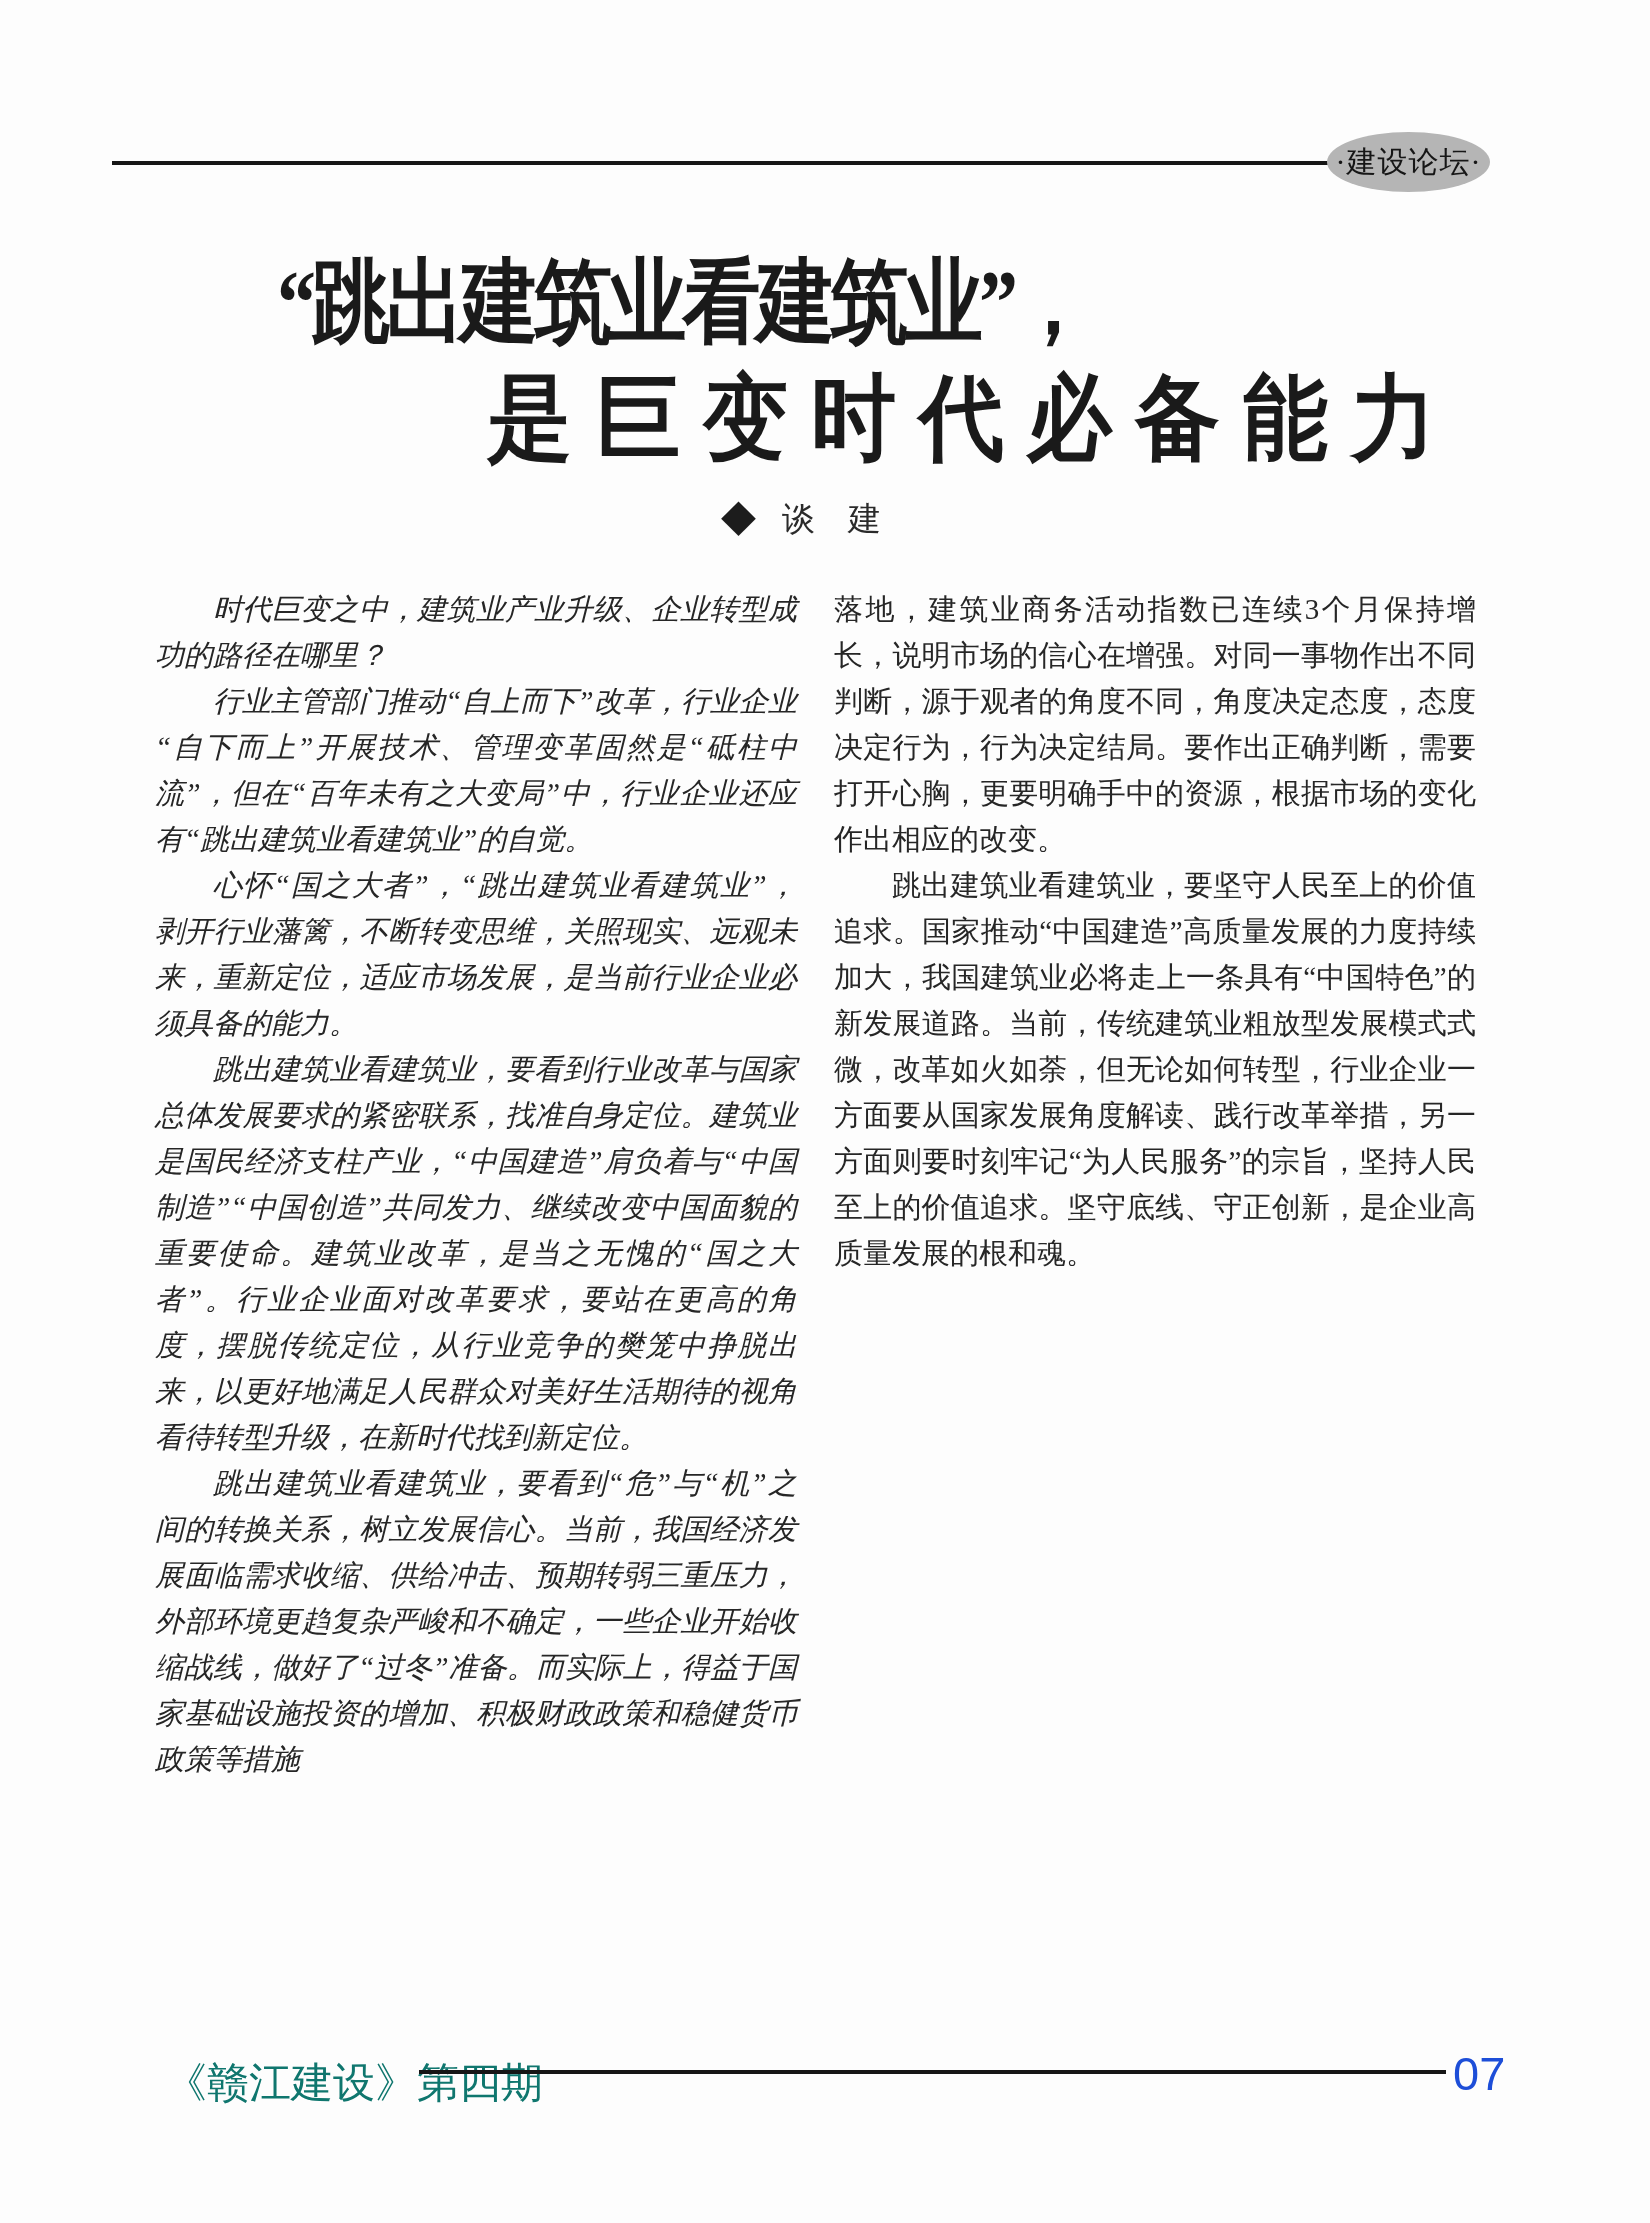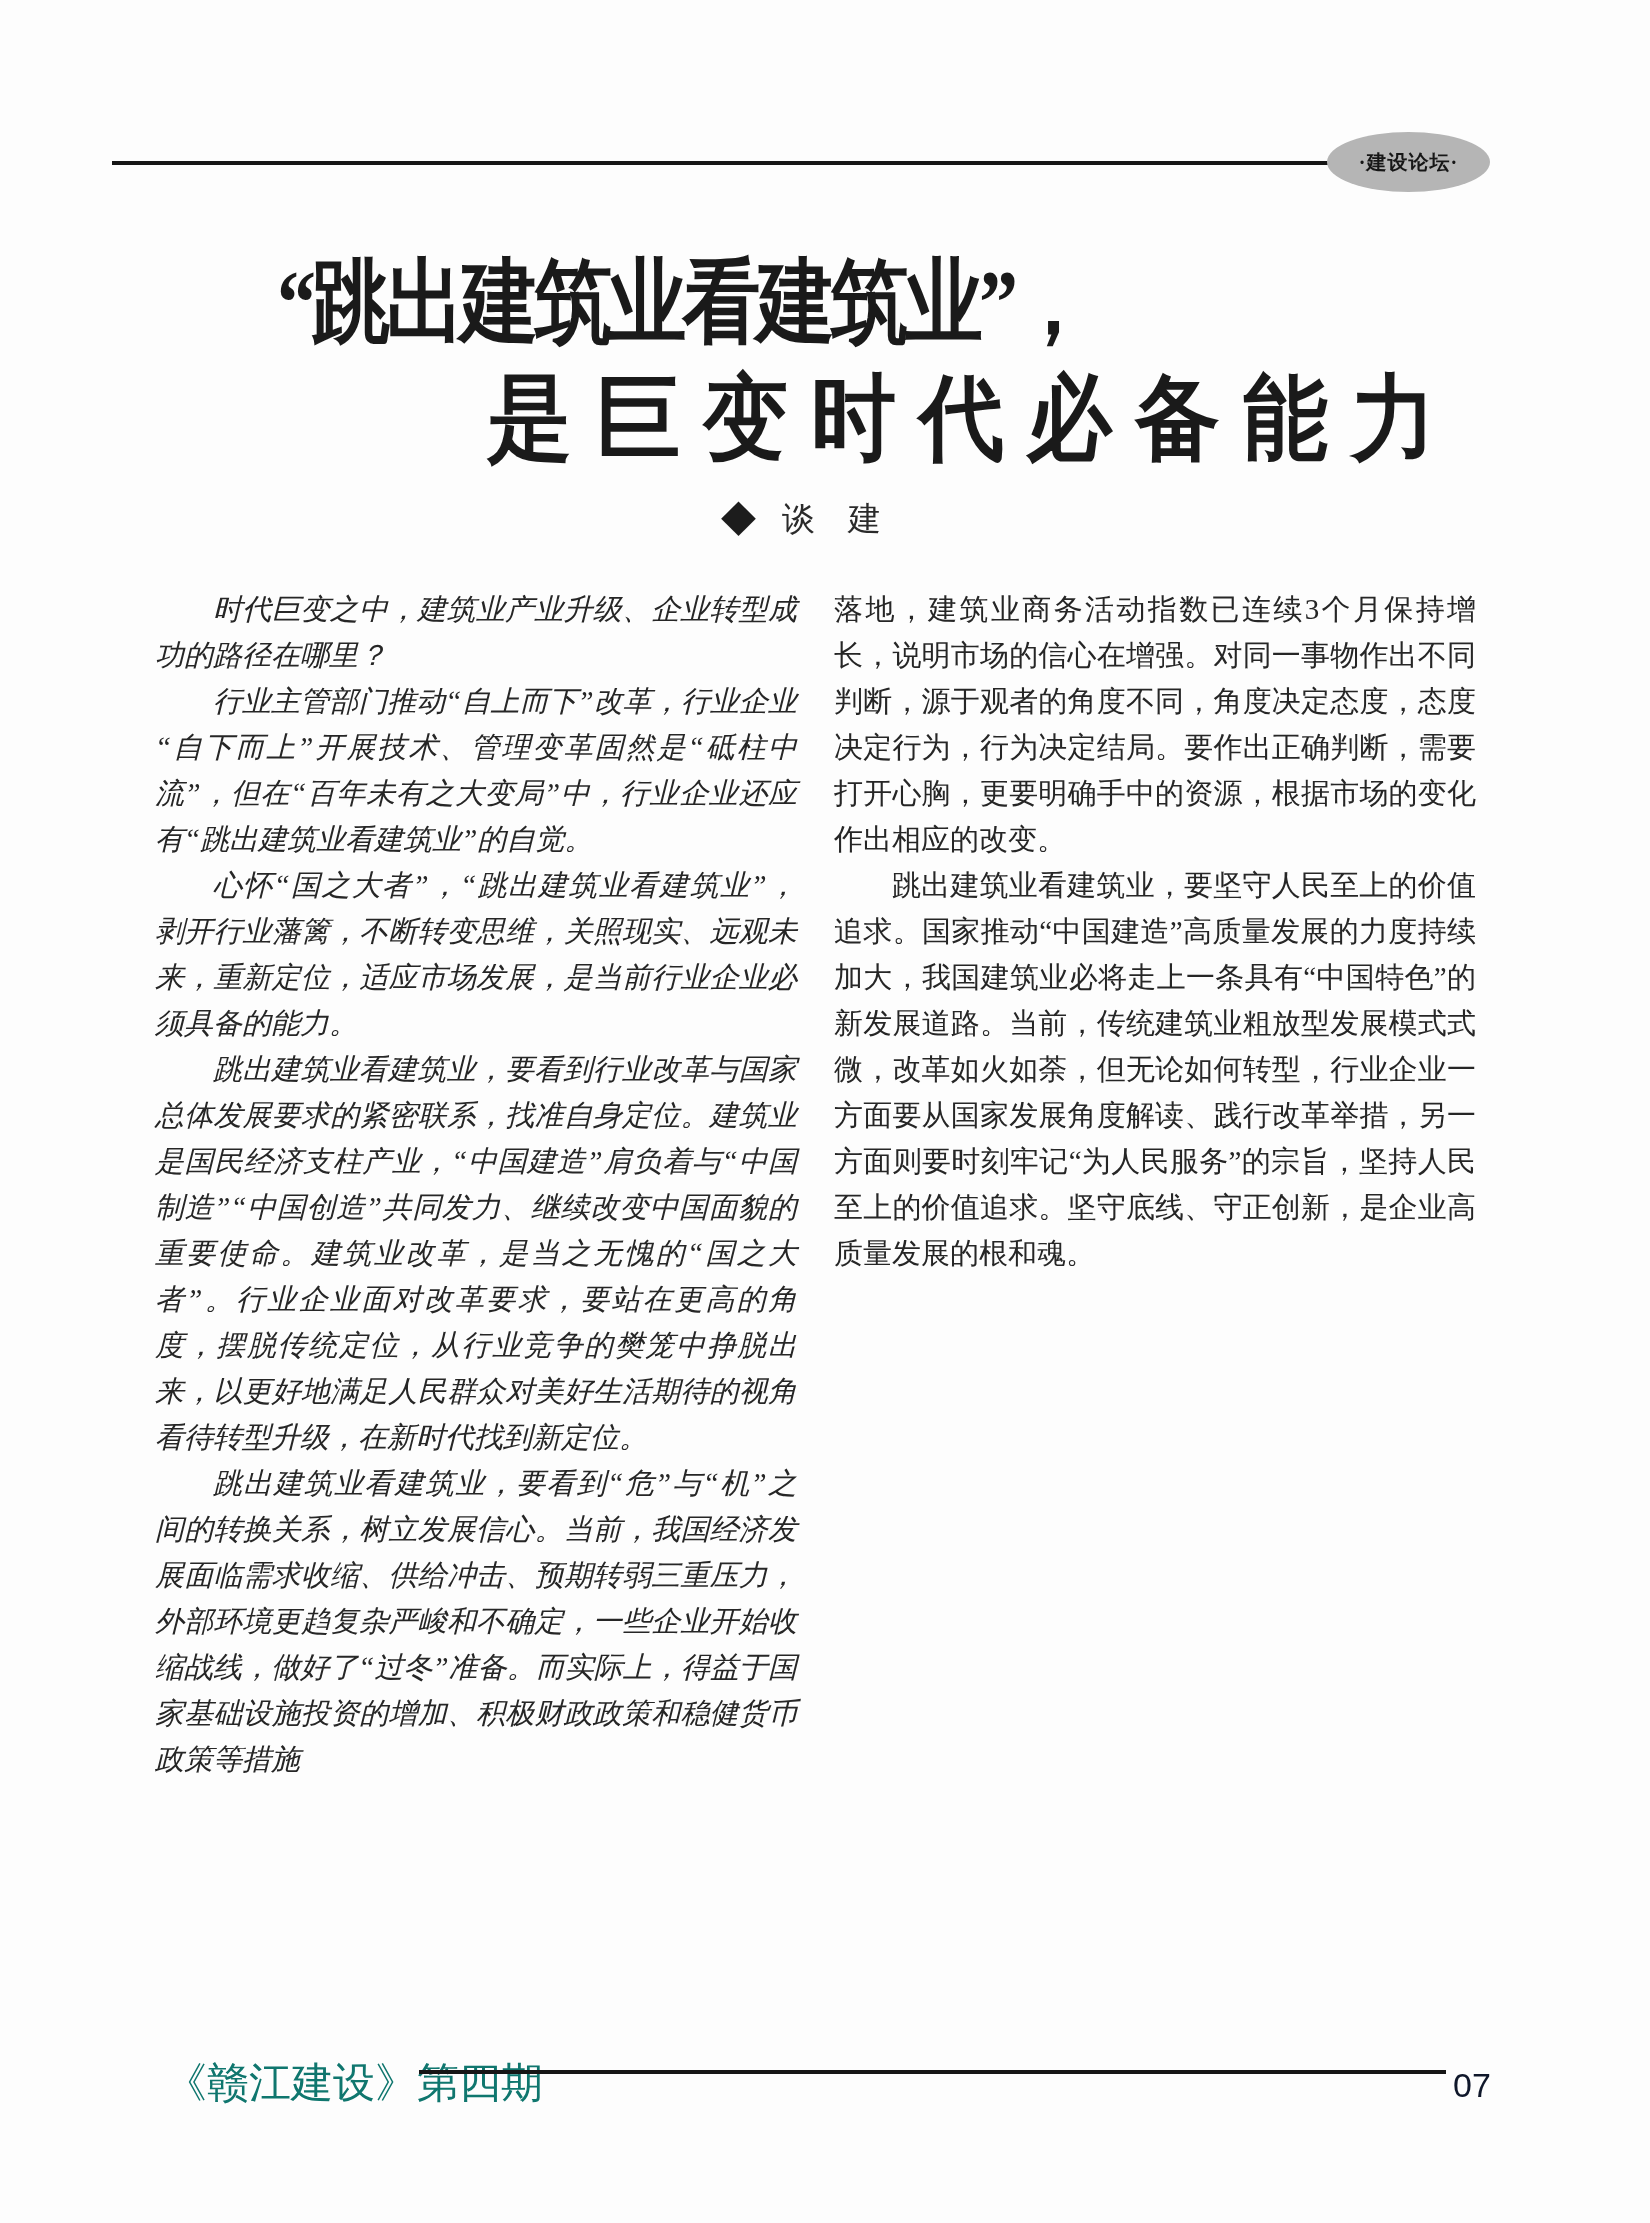--- a/index.html
+++ b/index.html
@@ -19,22 +19,22 @@
   }
   .badge{
     position:absolute;left:1327px;top:132px;
     width:163px;height:60px;
     background:#b5b5b5;
     border-radius:50%;
     display:flex;align-items:center;justify-content:center;
     z-index:2;
   }
   .badge span{
-    font-size:20px;color:#161616;white-space:nowrap;
-    letter-spacing:1px;font-weight:700;
+    font-size:30px;color:#161616;white-space:nowrap;
+    letter-spacing:1px;font-weight:400;
   }
   
   .title-l1{
     position:absolute;left:277px;top:241px;
     font-size:78px;font-weight:bold;letter-spacing:-3.9px;
     color:#1a1a1a;white-space:nowrap;
     transform:scaleY(1.18);transform-origin:left top;
   }
   .title-l2{
     position:absolute;left:487px;top:355px;
@@ -65,23 +65,22 @@
   .footer-journal{
     position:absolute;left:165px;top:2055px;
     font-size:42px;color:#0f766e;white-space:nowrap;
   }
   .footer-rule{
     position:absolute;left:419px;top:2070px;
     width:1027px;height:3.9px;background:#161616;
   }
   .footer-pageno{
     position:absolute;left:1453px;top:2046px;
-    font-size:34px;color:#0f172a;
+    font-size:47px;color:#1d4ed8;
     font-family:"Liberation Sans", sans-serif;
-    margin-top:20px;
   }
 </style>
 </head>
 <body>
 
 <div class="page">
 
   <div class="top-rule"></div>
 
   <div class="badge">

